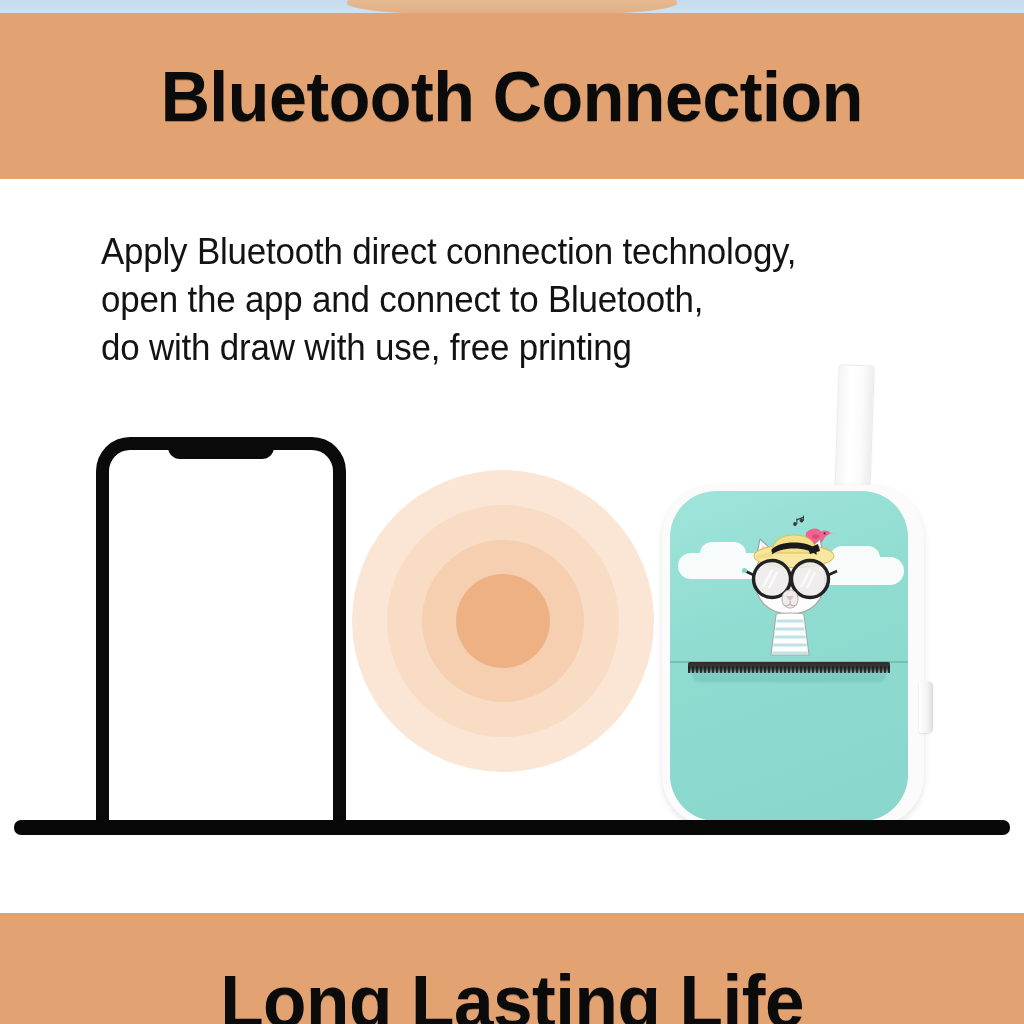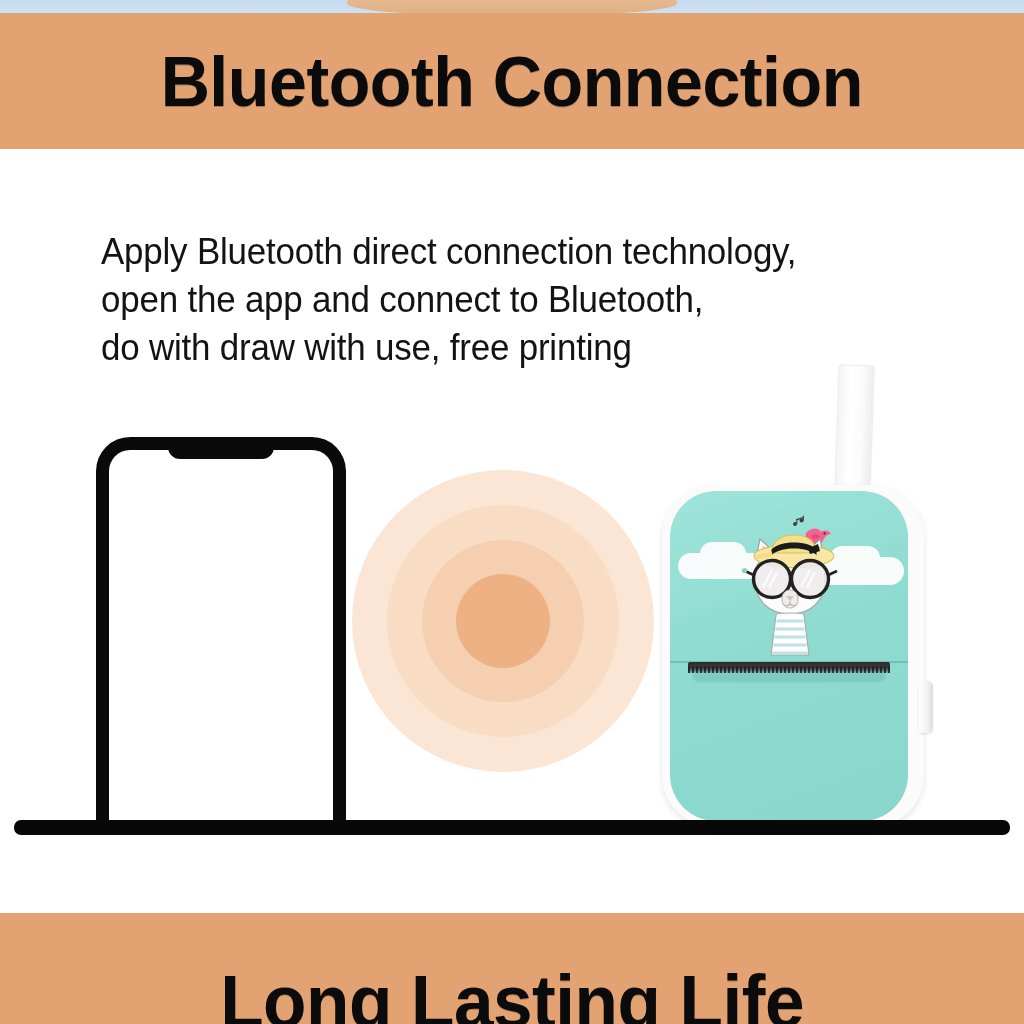--- a/index.html
+++ b/index.html
@@ -27,21 +27,21 @@
     filter:blur(.4px);
   }
 
   
   .banner{
     position:absolute; left:0; width:1024px;
     background:#e3a271;
     display:flex; align-items:center; justify-content:center;
     overflow:hidden;
   }
-  .banner.top{ top:13px; height:136px; }
+  .banner.top{ top:13px; height:166px; }
   .banner.bottom{ top:913px; height:111px; align-items:flex-start; }
   .banner-title{
     color:#0b0b0b;
     font-weight:700;
     font-size:71px;
     letter-spacing:-0.5px;
     line-height:1;
     white-space:nowrap;
     transform:scaleX(0.96);
     text-shadow:0 1px 0 rgba(0,0,0,.25);

